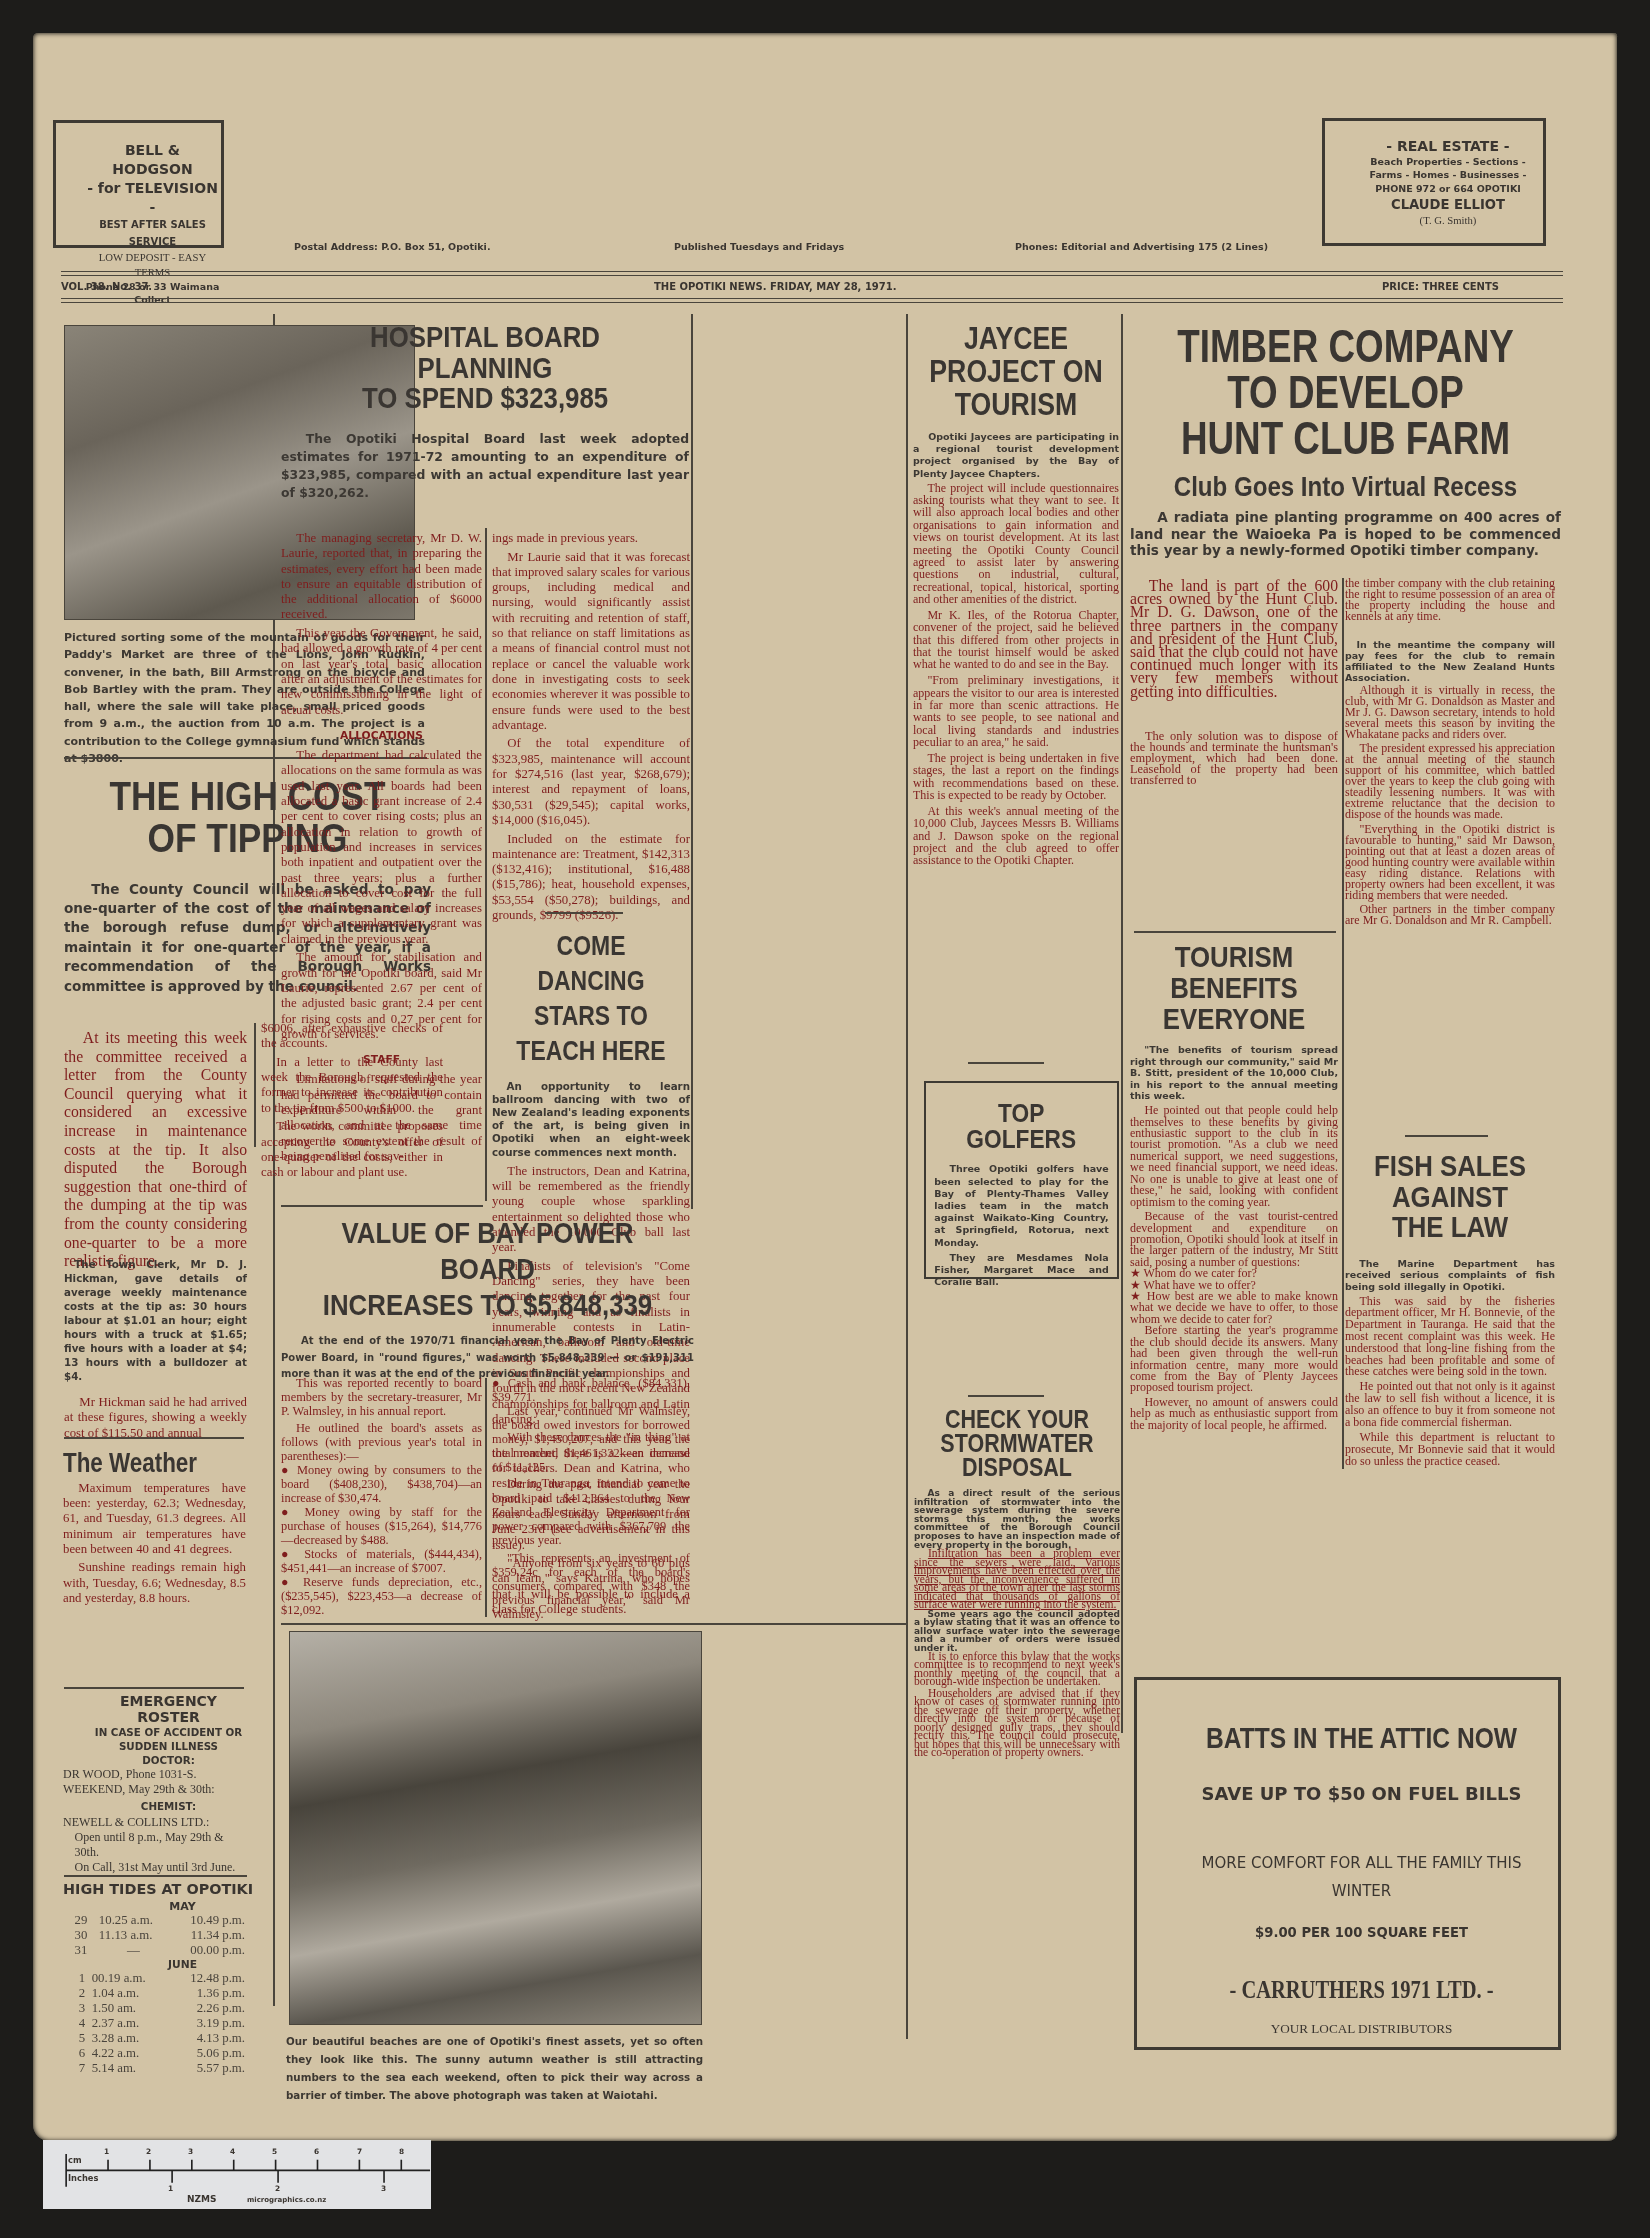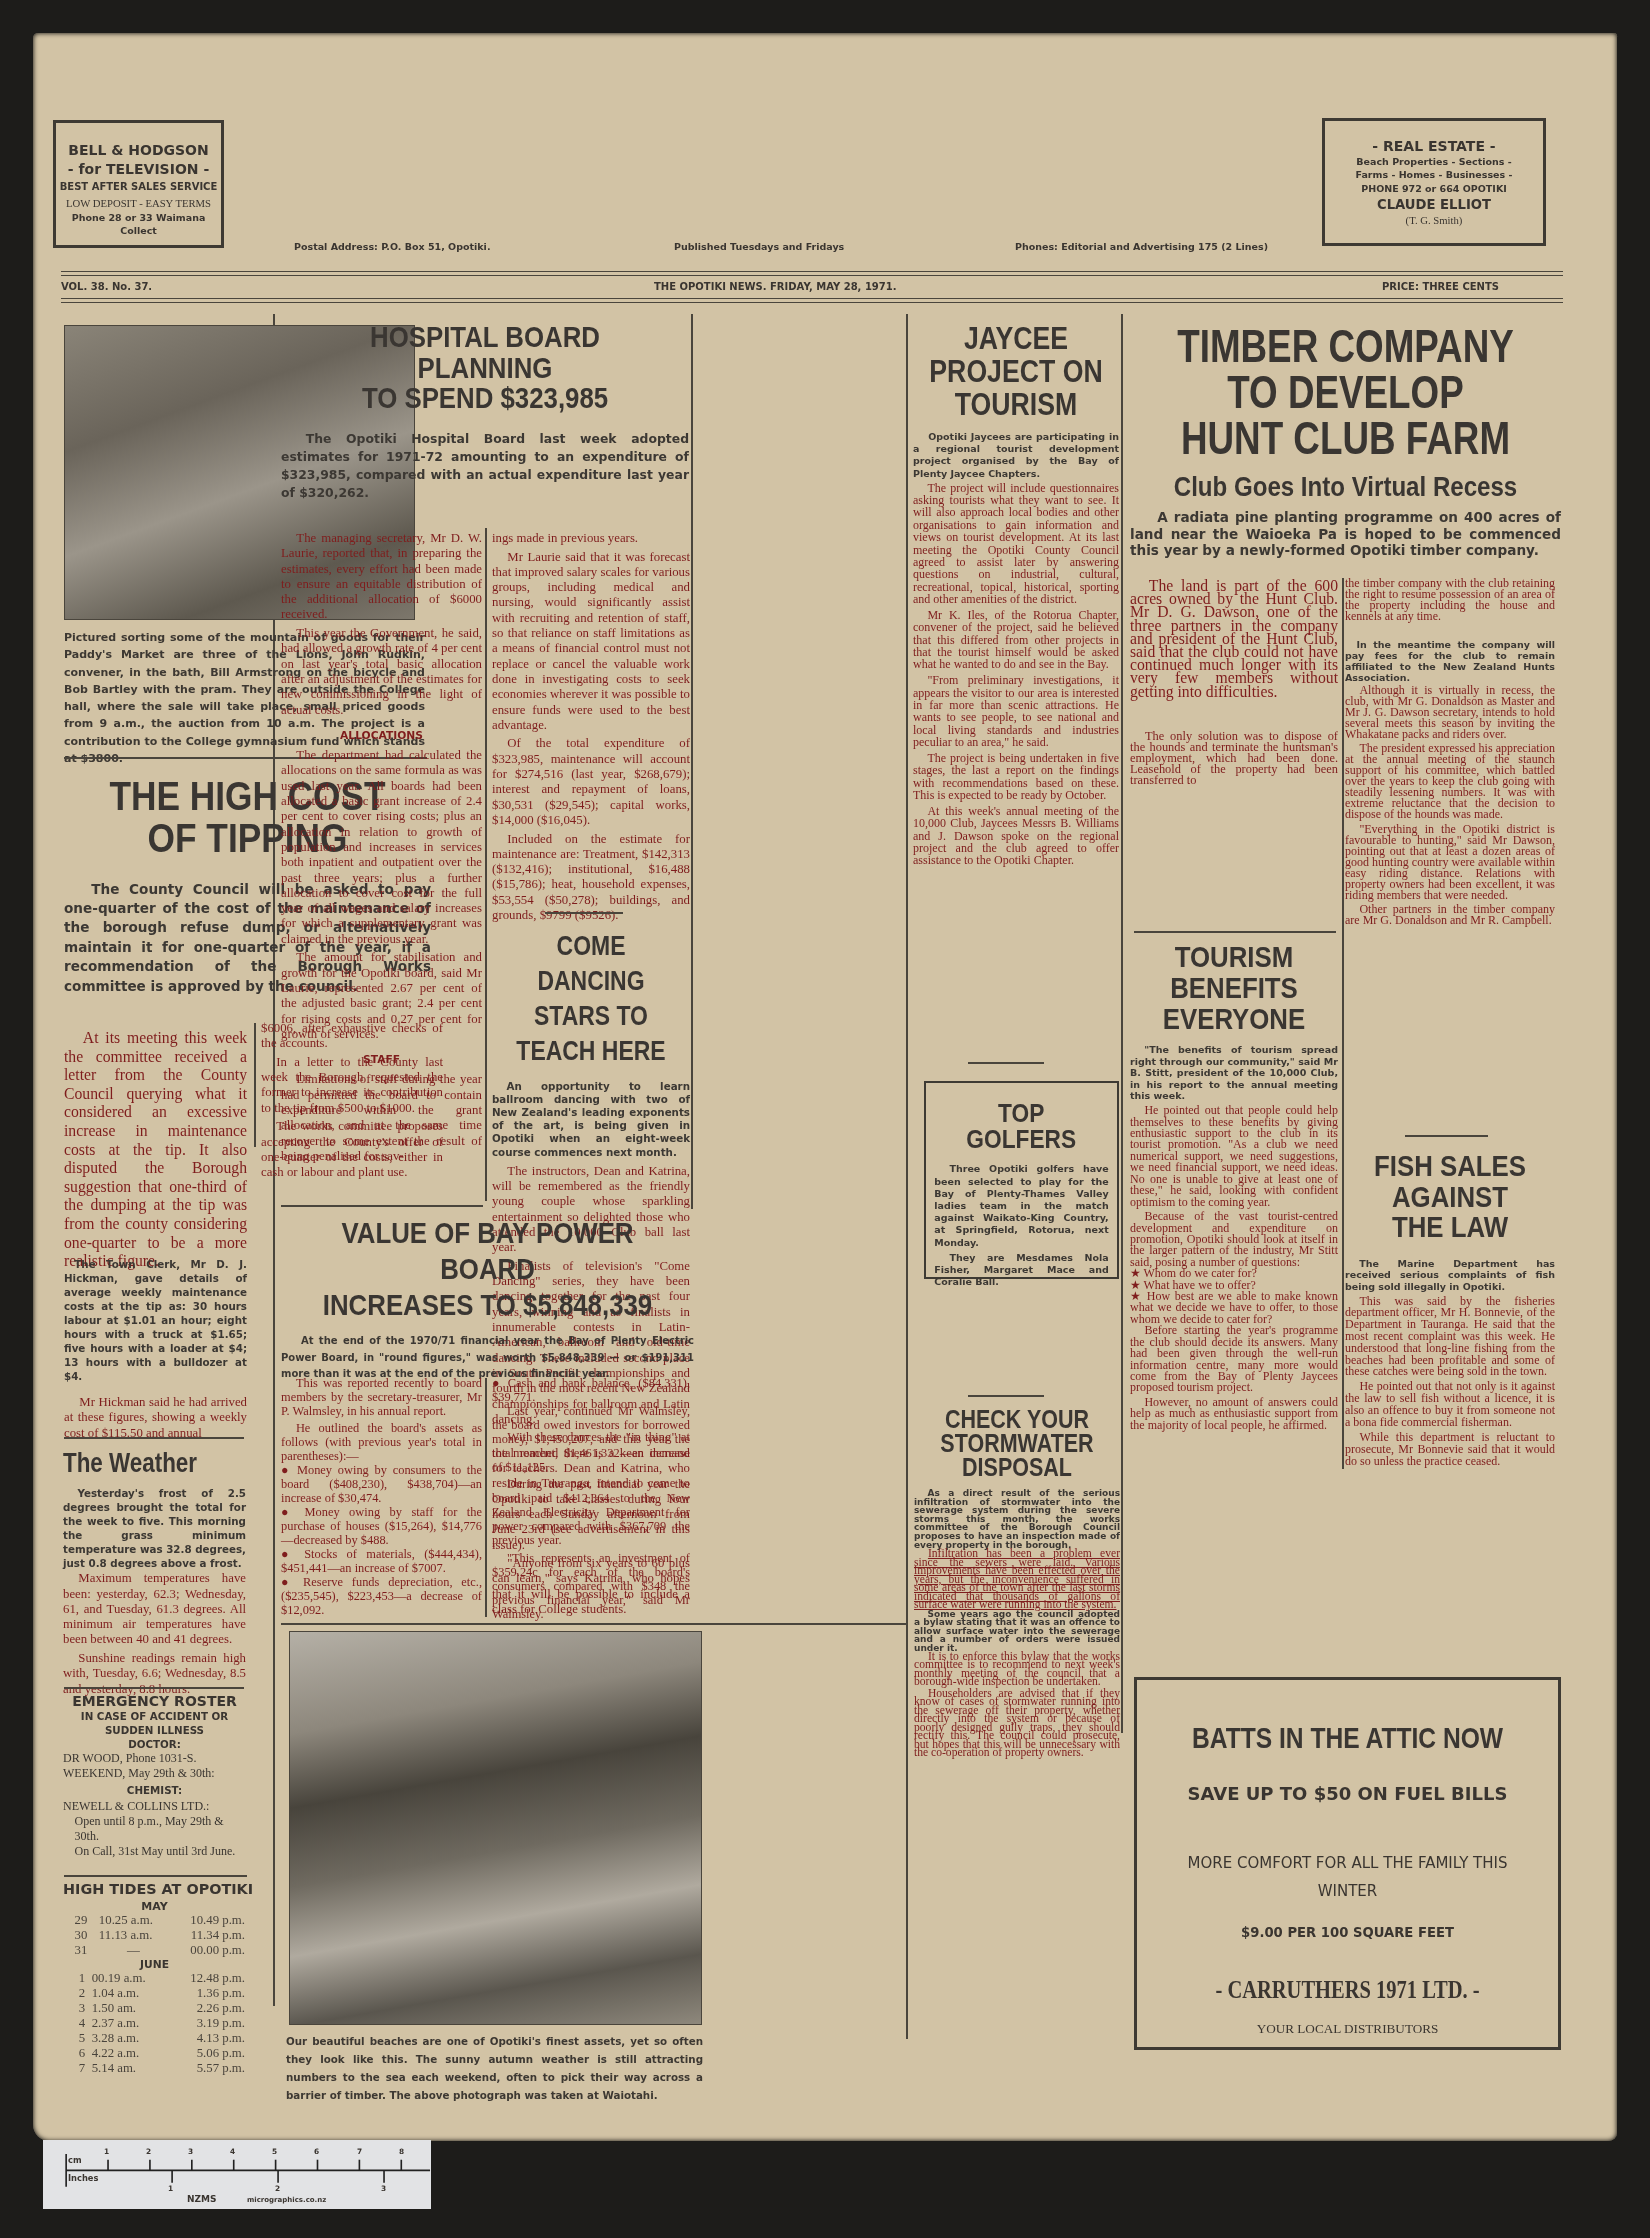--- a/index.html
+++ b/index.html
@@ -3,21 +3,21 @@
 <meta charset="utf-8">
 <style>
   html,body{margin:0;padding:0;}
   body{width:1650px;height:2239px;background:#1d1c1a;position:relative;overflow:hidden;font-family:"DejaVu Serif",serif;color:#3a3530;}
   .page{position:absolute;left:33px;top:33px;width:1584px;height:2108px;background:#d2c3a5;border-radius:5px 3.3px 8.3px 16.5px;box-shadow:0 0 5px #000 inset;}
   .abs{position:absolute;}
   .box{border:3.3px solid #3e3a33;box-sizing:border-box;}
   .sans{font-family:"DejaVu Sans","Liberation Sans",sans-serif;}
   .cond{font-family:"Liberation Sans","DejaVu Sans",sans-serif;font-weight:bold;}
   .serif{font-family:"Liberation Serif","DejaVu Serif",serif;}
-  .c{text-align:center;}
+  .c{text-align:center;padding-left:28px;}
   .hl{font-family:"Liberation Sans",sans-serif;font-weight:bold;color:#3a3632;text-align:center;line-height:1.02;transform:scaleX(0.86);transform-origin:center top;letter-spacing:0px;}
   .lead{font-family:"DejaVu Sans",sans-serif;font-weight:bold;text-align:justify;color:#3c3833;}
   .body{font-family:"Liberation Serif",serif;font-size:12.8px;line-height:15.3px;text-align:justify;color:#7f1d1d;}
   .body p{margin:0;text-indent:1.2em;}
   .body p + p{margin-top:3.3px;}
   .sub{font-family:"DejaVu Sans",sans-serif;font-weight:bold;font-size:12.4px;text-align:center;margin:10px 0 5px;}
   .rule-v{position:absolute;width:1.7px;background:#4a453c;}
   .rule-h{position:absolute;height:1.7px;background:#4a453c;}
   .dbl{position:absolute;height:5px;border-top:1.7px solid #4a453c;border-bottom:1.7px solid #4a453c;box-sizing:border-box;}
   .photo{background:linear-gradient(160deg,#8a8478 0%,#6a645a 30%,#9b958a 55%,#5e594f 80%,#7d776c 100%);border:0.8px solid #4a453c;box-sizing:border-box;}
@@ -85,21 +85,20 @@
   <div class="rule-v" style="left:221px;top:990px;height:124px;"></div>
   <div class="abs body" style="left:228px;top:988px;width:182px;">
     <p style="text-indent:0">$6006, after exhaustive checks of the accounts.</p>
     <p>In a letter to the County last week the Borough requested the former to increase its contribution to the tip from $500 to $1000.</p>
     <p>The works committee proposes accepting the County's offer of one-quarter of the costs, either in cash or labour and plant use.</p>
   </div>
 
   <div class="rule-h" style="left:31px;top:1404px;width:180px;"></div>
   <div class="abs" style="left:30px;top:1414px;width:183px;">
     <div class="cond" style="font-size:28px;transform:scaleX(0.8);transform-origin:left top;color:#3a3632;">The Weather</div>
-    <div class="lead" style="font-size:10.3px;line-height:14px;margin-top:6.6px;text-indent:1.4em;">Yesterday's frost of 2.5 degrees brought the total for the week to five. This morning the grass minimum temperature was 32.8 degrees, just 0.8 degrees above a frost.</div>
     <div class="body" style="margin-top:1.7px;">
       <p>Maximum temperatures have been: yesterday, 62.3; Wednesday, 61, and Tuesday, 61.3 degrees. All minimum air temperatures have been between 40 and 41 degrees.</p>
       <p>Sunshine readings remain high with, Tuesday, 6.6; Wednesday, 8.5 and yesterday, 8.8 hours.</p>
     </div>
   </div>
 
   <div class="rule-h" style="left:31px;top:1654px;width:180px;"></div>
   <div class="abs" style="left:30px;top:1660px;width:183px;">
     <div class="sans c" style="font-weight:bold;font-size:14px;">EMERGENCY ROSTER</div>
     <div class="sans c" style="font-weight:bold;font-size:10.3px;line-height:14px;">IN CASE OF ACCIDENT OR</div>

